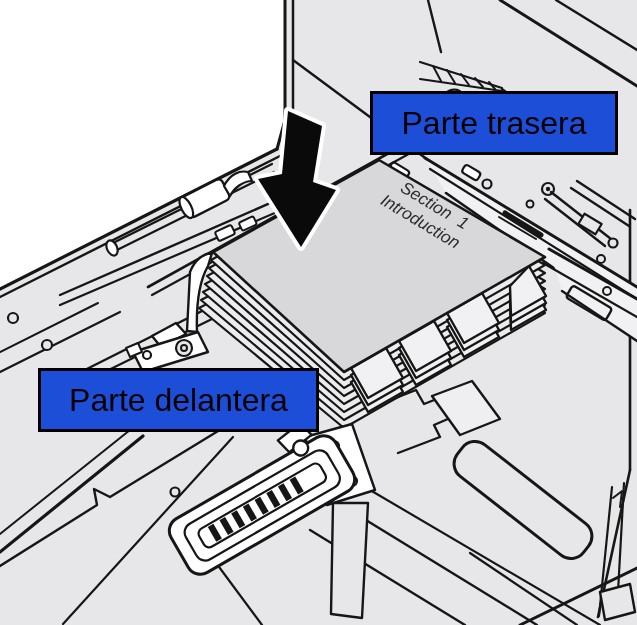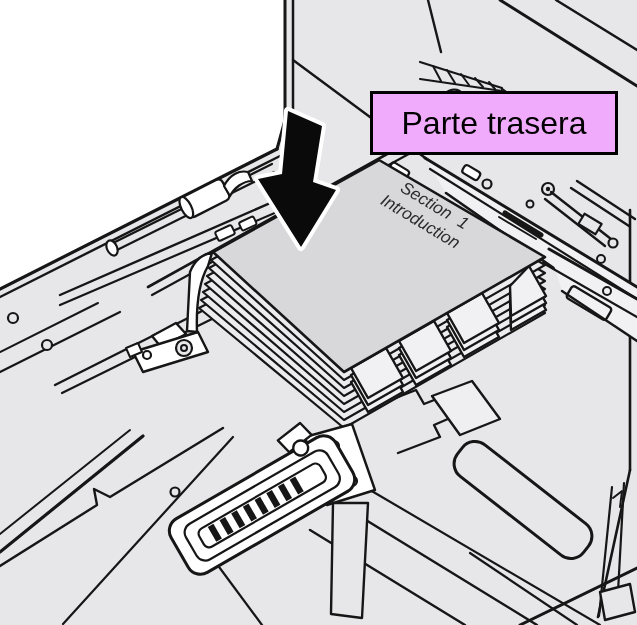--- a/index.html
+++ b/index.html
@@ -1,20 +1,20 @@
 <!DOCTYPE html>
 <html><head>
 <meta charset="utf-8">
 <style>
   html,body{margin:0;padding:0;background:#fff;}
   #stage{position:relative;width:637px;height:625px;overflow:hidden;
          background:#e7e7e9;font-family:"Liberation Sans",sans-serif;}
   #stage svg{position:absolute;left:0;top:0;}
   .callout{position:absolute;display:flex;align-items:center;justify-content:center;
-           background:#f0abfc;border:3px solid #000;color:#000;
+           background:#1d4ed8;border:3px solid #000;color:#000;
            font-size:32px;line-height:1;letter-spacing:0px;white-space:nowrap;}
   #label-back{left:370px;top:91px;width:242px;height:58px;}
   #label-front{left:38px;top:368px;width:275px;height:58px;}
   .stack-text{font-style:italic;font-size:17px;word-spacing:5px;fill:#2b2b2b;
               font-family:"Liberation Sans",sans-serif;}
 </style>
 </head>
 <body>
 
 <div id="stage">
@@ -213,13 +213,16 @@
 
     <g>
       <polygon points="288,111 322,126 313,182 336,190 301,247 258,179 282,174" fill="#0a0a0a" stroke="#ffffff" stroke-width="8" stroke-linejoin="round" paint-order="stroke"></polygon>
     </g>
   </g>
 </svg>
 
 <div class="callout" id="label-back">
   <span>Parte trasera</span>
 </div>
+<div class="callout" id="label-front">
+  <span>Parte delantera</span>
 </div>
+</div>
 
 </body></html>

